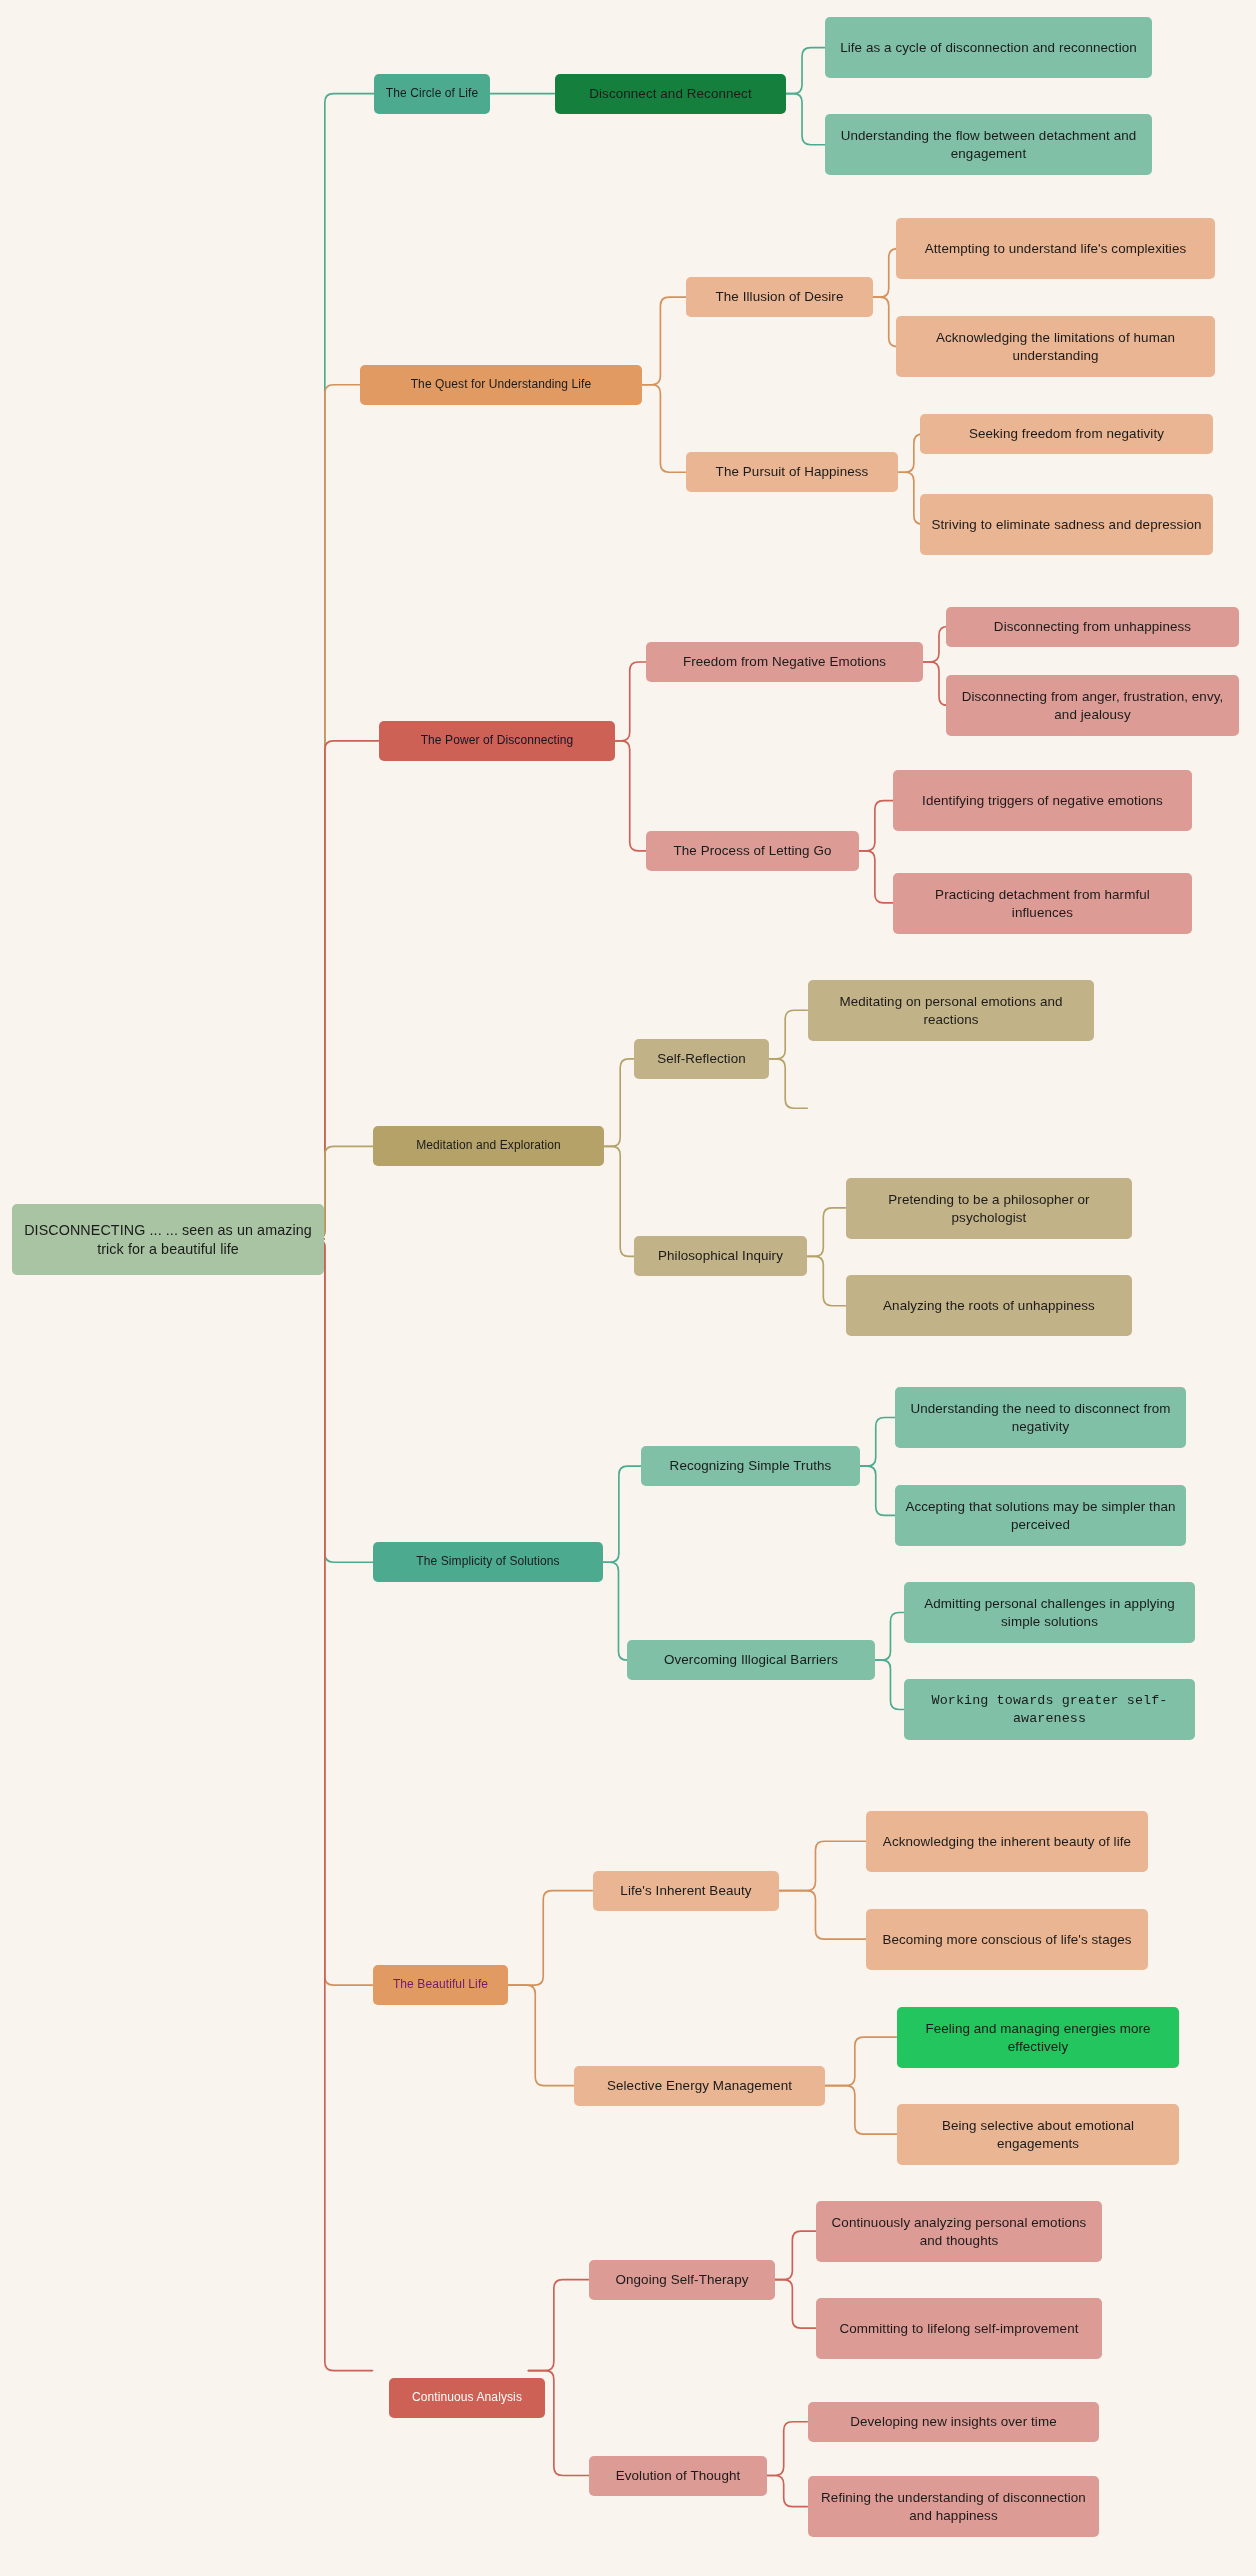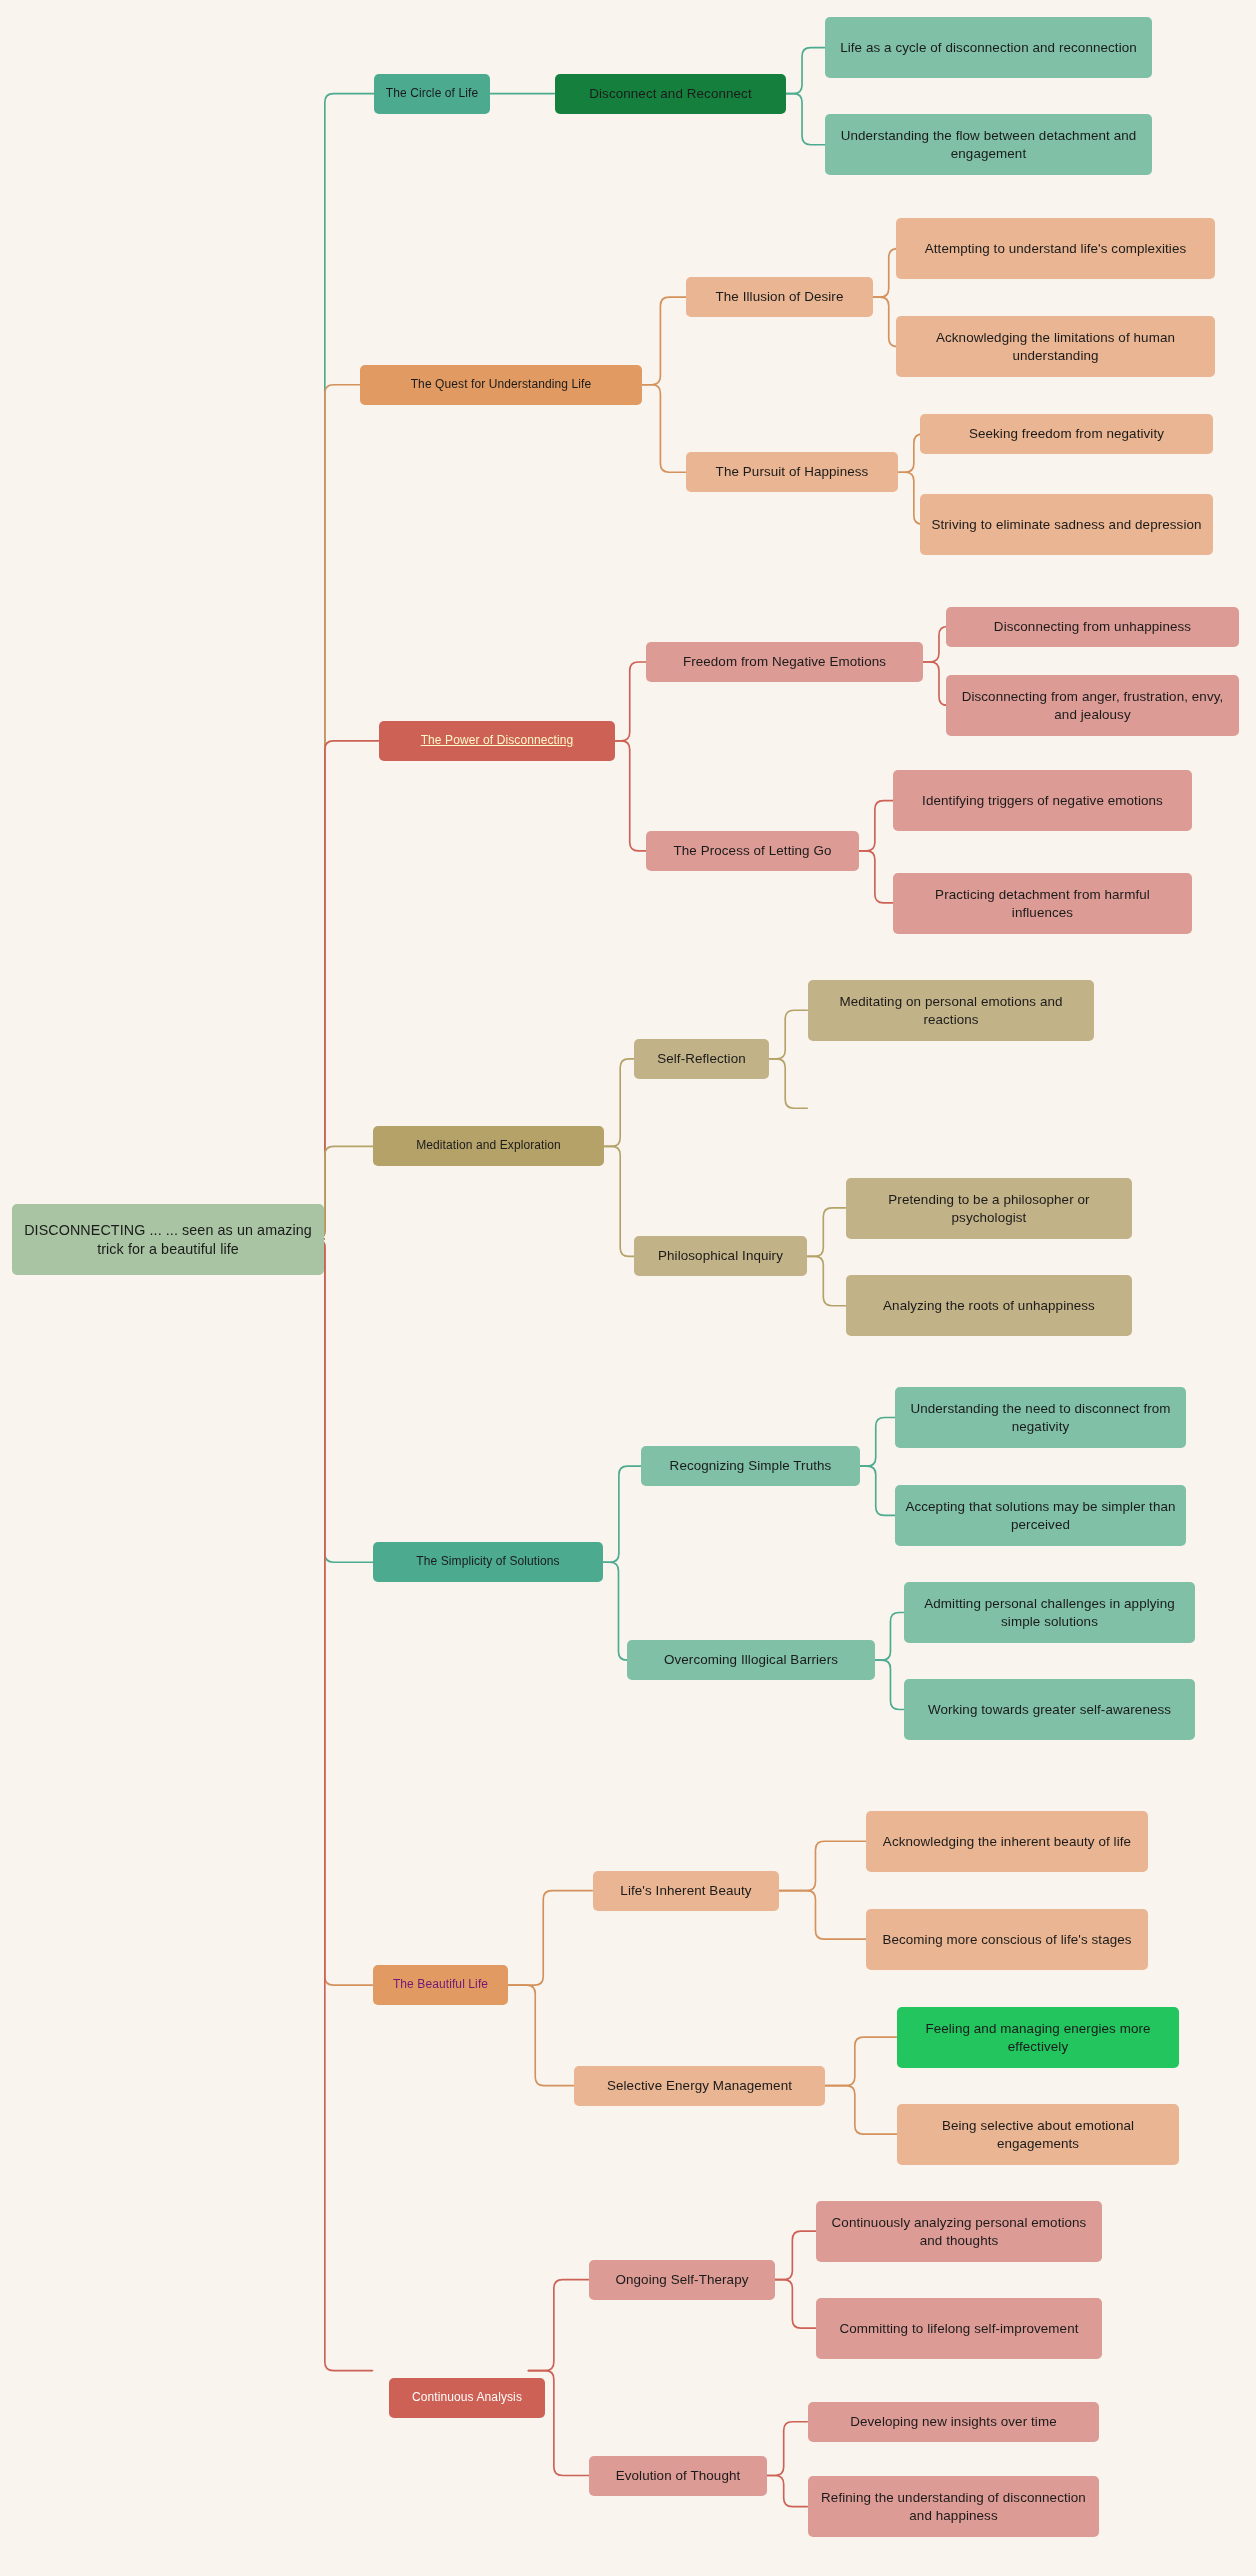--- a/index.html
+++ b/index.html
@@ -110,21 +110,21 @@
     </div>
     <div class="node lvl2" style="left: 686px; top: 452px; width: 212px; height: 40px; background: rgb(234, 181, 146);">
       <span>The Pursuit of Happiness</span>
     </div>
     <div class="node lvl3" style="left: 920px; top: 414px; width: 293px; height: 40px; background: rgb(234, 181, 146);">
       <span>Seeking freedom from negativity</span>
     </div>
     <div class="node lvl3" style="left: 920px; top: 494px; width: 293px; height: 61px; background: rgb(234, 181, 146);">
       <span>Striving to eliminate sadness and depression</span>
     </div>
-    <div class="node lvl1 white-txt" style="left: 379px; top: 721px; width: 236px; height: 40px; background: rgb(205, 97, 85); color: #fef9c3; text-decoration: underline;">
+    <div class="node lvl1 white-txt" style="left: 379px; top: 721px; width: 236px; height: 40px; background: rgb(205, 97, 85); color: #0f172a;">
       <span>The Power of Disconnecting</span>
     </div>
     <div class="node lvl2" style="left: 646px; top: 642px; width: 277px; height: 40px; background: rgb(221, 155, 149);">
       <span>Freedom from Negative Emotions</span>
     </div>
     <div class="node lvl3" style="left: 946px; top: 607px; width: 293px; height: 40px; background: rgb(221, 155, 149);">
       <span>Disconnecting from unhappiness</span>
     </div>
     <div class="node lvl3" style="left: 946px; top: 675px; width: 293px; height: 61px; background: rgb(221, 155, 149);">
       <span>Disconnecting from anger, frustration, envy, and jealousy</span>
@@ -167,21 +167,21 @@
     </div>
     <div class="node lvl3" style="left: 895px; top: 1485px; width: 291px; height: 61px; background: rgb(127, 192, 166);">
       <span>Accepting that solutions may be simpler than perceived</span>
     </div>
     <div class="node lvl2" style="left: 627px; top: 1640px; width: 248px; height: 40px; background: rgb(127, 192, 166);">
       <span>Overcoming Illogical Barriers</span>
     </div>
     <div class="node lvl3" style="left: 904px; top: 1582px; width: 291px; height: 61px; background: rgb(127, 192, 166);">
       <span>Admitting personal challenges in applying simple solutions</span>
     </div>
-    <div class="node lvl3" style="left: 904px; top: 1679px; width: 291px; height: 61px; background: rgb(127, 192, 166);">
+    <div class="node lvl3" style="left: 904px; top: 1679px; width: 291px; height: 61px; background: rgb(127, 192, 166); font-family: Liberation Mono, monospace;">
       <span>Working towards greater self-awareness</span>
     </div>
     <div class="node lvl1" style="left: 373px; top: 1965px; width: 135px; height: 40px; background: rgb(224, 154, 98); color: #701a75;">
       <span>The Beautiful Life</span>
     </div>
     <div class="node lvl2" style="left: 593px; top: 1871px; width: 186px; height: 40px; background: rgb(234, 181, 146);">
       <span>Life's Inherent Beauty</span>
     </div>
     <div class="node lvl3" style="left: 866px; top: 1811px; width: 282px; height: 61px; background: rgb(234, 181, 146);">
       <span>Acknowledging the inherent beauty of life</span>

